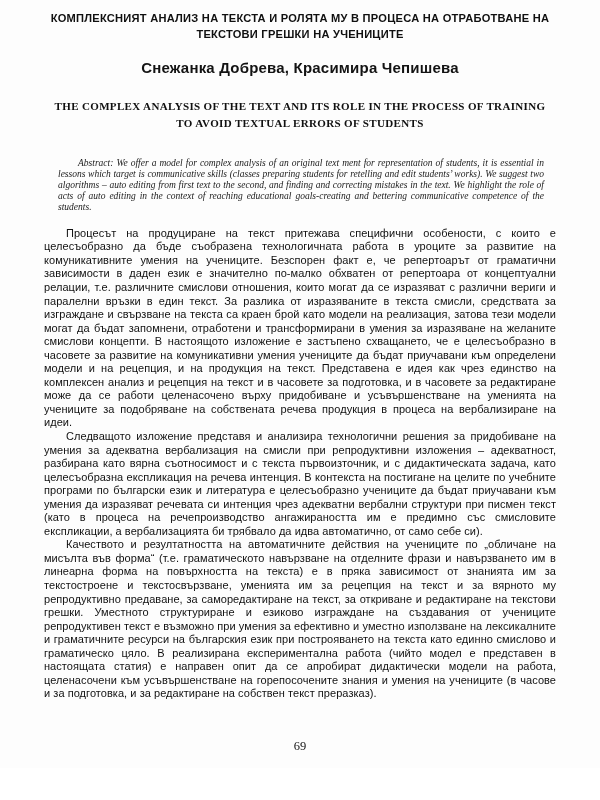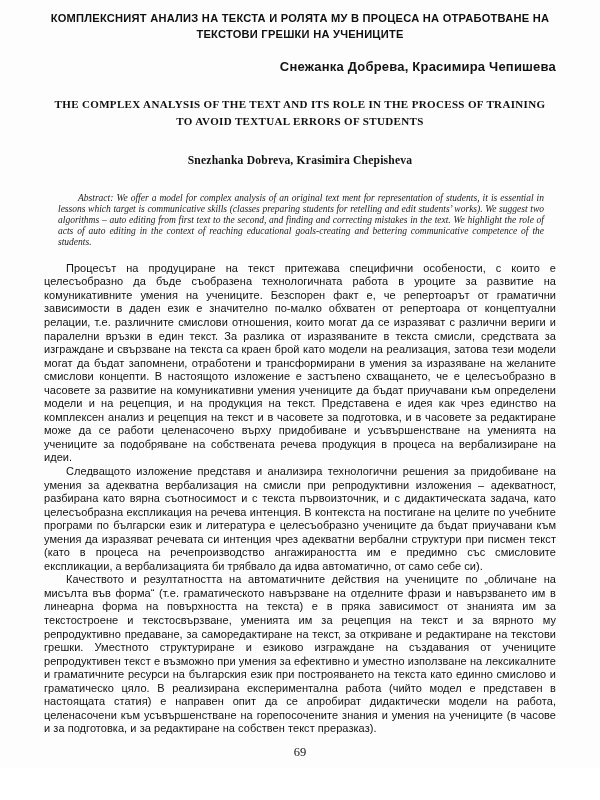--- a/index.html
+++ b/index.html
@@ -34,24 +34,24 @@
     font-size: 11.1px;
     letter-spacing: 0.25px;
     line-height: 16.4px;
     margin: 6px 0 0 0;
     padding: 0 2px;
     color: #101010;
   }
 
   
   .bg-authors {
-    text-align: right;
+    text-align: center;
     font-family: "Liberation Sans", "DejaVu Sans", sans-serif;
     font-weight: bold;
-    font-size: 13px;
+    font-size: 15px;
     letter-spacing: 0.2px;
     margin: 16px 0 0 0;
     color: #131313;
   }
 
   
   .en-title {
     text-align: center;
     font-family: "Liberation Serif", "DejaVu Serif", serif;
     font-weight: bold;
@@ -113,39 +113,38 @@
     margin: 0;
     color: #111111;
     letter-spacing: 0.05px;
   }
 
   
   .folio {
     position: absolute;
     left: 0;
     right: 0;
-    bottom: 8px;
+    bottom: 14px;
     text-align: center;
     font-family: "Liberation Serif", "DejaVu Serif", serif;
     font-size: 12.5px;
     color: #131313;
   }
 </style>
 </head>
 <body>
 
 <div class="page">
 
   <h1 class="bg-title">КОМПЛЕКСНИЯТ АНАЛИЗ НА ТЕКСТА И РОЛЯТА МУ В ПРОЦЕСА НА ОТРАБОТВАНЕ НА ТЕКСТОВИ ГРЕШКИ НА УЧЕНИЦИТЕ</h1>
 
   <div class="bg-authors">Снежанка Добрева, Красимира Чепишева</div>
 
   <h2 class="en-title">THE COMPLEX ANALYSIS OF THE TEXT AND ITS ROLE IN THE PROCESS OF TRAINING TO AVOID TEXTUAL ERRORS OF STUDENTS</h2>
 
-  <div class="en-authors">Snezhanka Dobreva, Krasimira Chepisheva</div>
 
   <div class="abstract-block">
     <p class="abstract-text">Abstract: We offer a model for complex analysis of an original text ment for representation of students, it is essential in lessons which target is communicative skills (classes preparing students for retelling and edit students’ works). We suggest two algorithms – auto editing from first text to the second, and finding and correcting mistakes in the text. We highlight the role of acts of auto editing in the context of reaching educational goals-creating and bettering communicative competence of the students.</p>
   </div>
 
   <div class="body-block">
     <p class="body-par">Процесът на продуциране на текст притежава специфични особености, с които е целесъобразно да бъде съобразена технологичната работа в уроците за развитие на комуникативните умения на учениците. Безспорен факт е, че репертоарът от граматични зависимости в даден език е значително по-малко обхватен от репертоара от концептуални релации, т.е. различните смислови отношения, които могат да се изразяват с различни вериги и паралелни връзки в един текст. За разлика от изразяваните в текста смисли, средствата за изграждане и свързване на текста са краен брой като модели на реализация, затова тези модели могат да бъдат запомнени, отработени и трансформирани в умения за изразяване на желаните смислови концепти. В настоящото изложение е застъпено схващането, че е целесъобразно в часовете за развитие на комуникативни умения учениците да бъдат приучавани към определени модели и на рецепция, и на продукция на текст. Представена е идея как чрез единство на комплексен анализ и рецепция на текст и в часовете за подготовка, и в часовете за редактиране може да се работи целенасочено върху придобиване и усъвършенстване на уменията на учениците за подобряване на собствената речева продукция в процеса на вербализиране на идеи.</p>
     <p class="body-par">Следващото изложение представя и анализира технологични решения за придобиване на умения за адекватна вербализация на смисли при репродуктивни изложения – адекватност, разбирана като вярна съотносимост и с текста първоизточник, и с дидактическата задача, като целесъобразна експликация на речева интенция. В контекста на постигане на целите по учебните програми по български език и литература е целесъобразно учениците да бъдат приучавани към умения да изразяват речевата си интенция чрез адекватни вербални структури при писмен текст (като в процеса на речепроизводство ангажираността им е предимно със смисловите експликации, а вербализацията би трябвало да идва автоматично, от само себе си).</p>
     <p class="body-par">Качеството и резултатността на автоматичните действия на учениците по „обличане на мисълта във форма“ (т.е. граматическото навързване на отделните фрази и навързването им в линеарна форма на повърхността на текста) е в пряка зависимост от знанията им за текстостроене и текстосвързване, уменията им за рецепция на текст и за вярното му репродуктивно предаване, за саморедактиране на текст, за откриване и редактиране на текстови грешки. Уместното структуриране и езиково изграждане на създавания от учениците репродуктивен текст е възможно при умения за ефективно и уместно използване на лексикалните и граматичните ресурси на българския език при построяването на текста като единно смислово и граматическо цяло. В реализирана експериментална работа (чийто модел е представен в настоящата статия) е направен опит да се апробират дидактически модели на работа, целенасочени към усъвършенстване на горепосочените знания и умения на учениците (в часове и за подготовка, и за редактиране на собствен текст преразказ).</p>
   </div>

